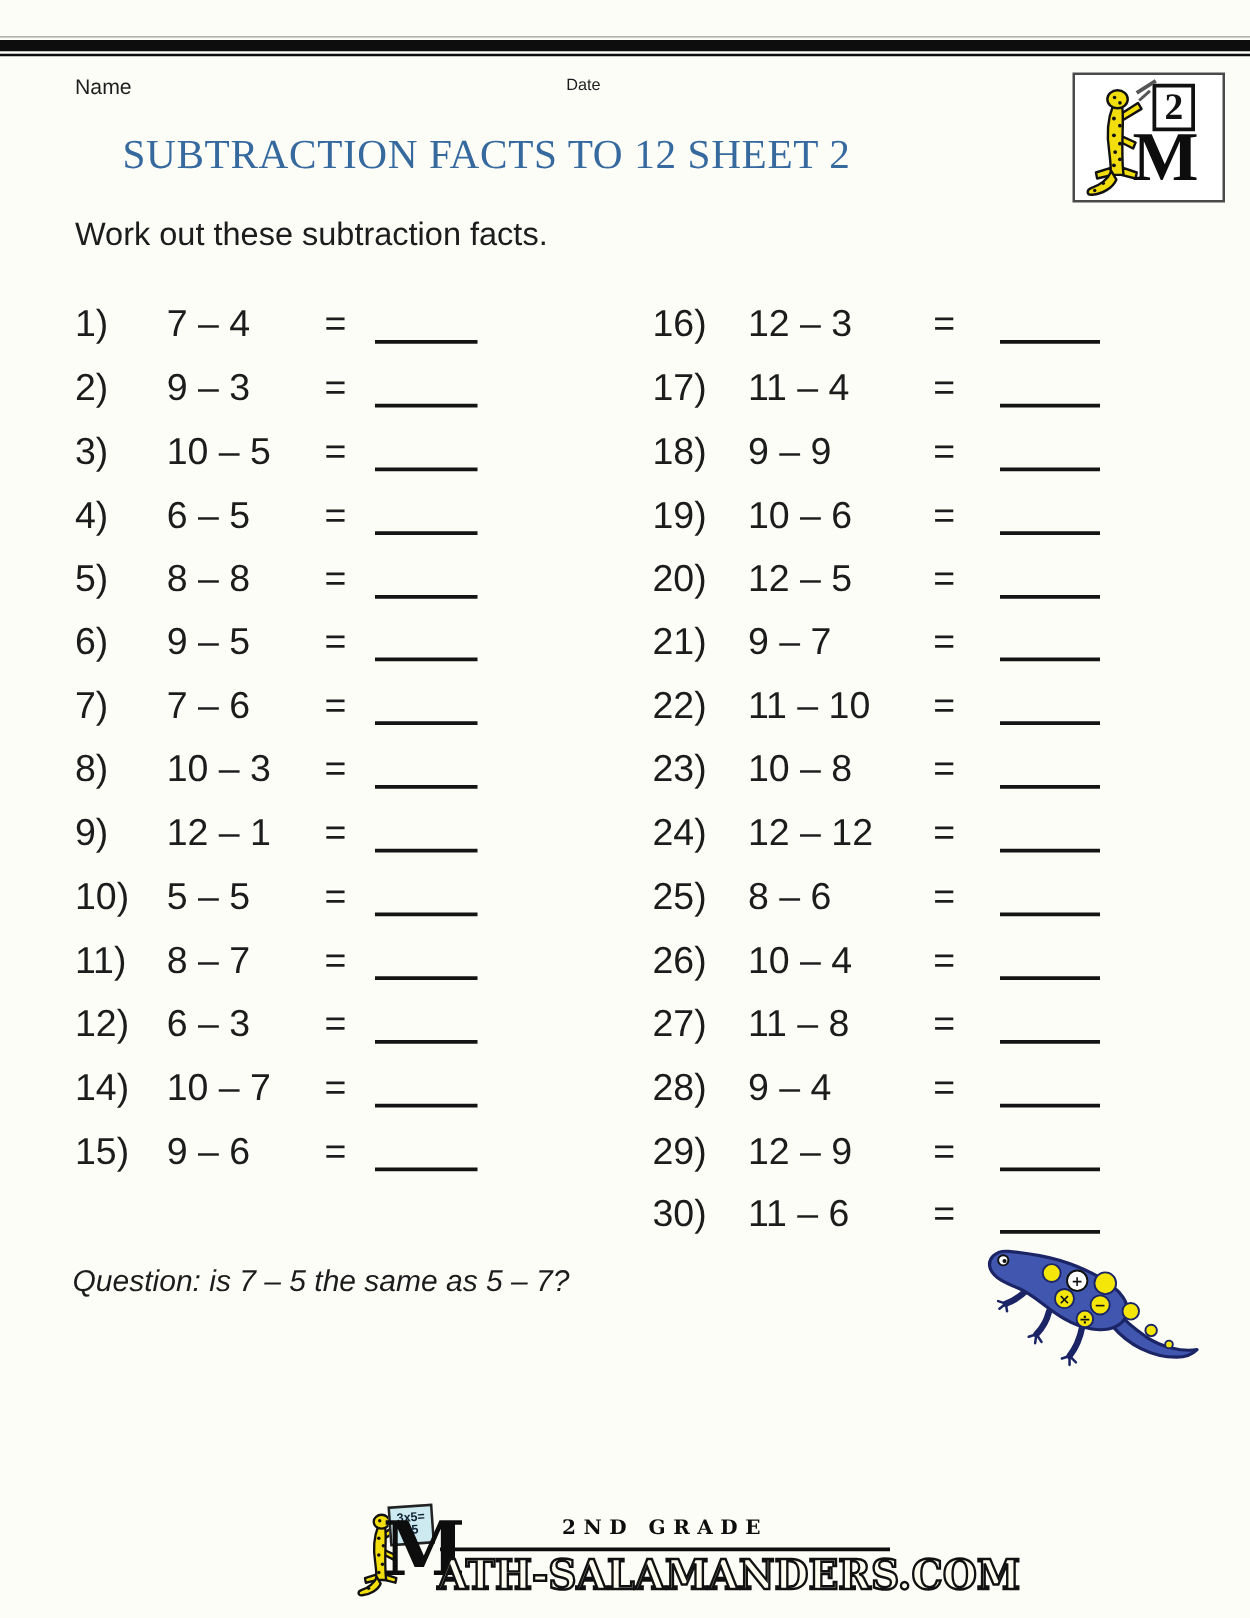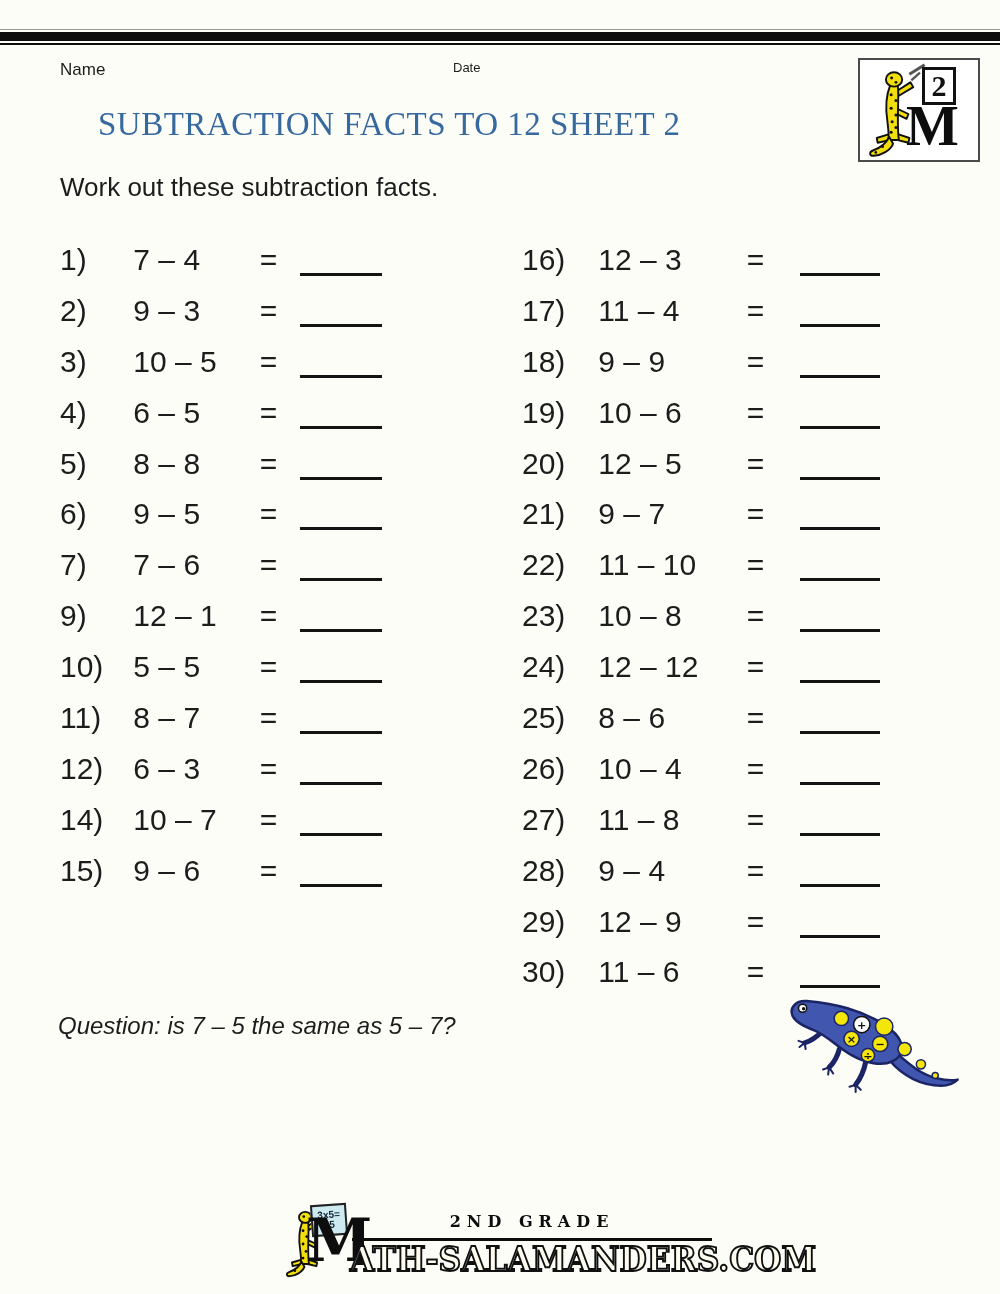--- a/index.html
+++ b/index.html
@@ -162,20 +162,26 @@
     <span class="pline"></span>
   </div>
 
   <div class="row">
     <span class="pnum">7)</span>
     <span class="pexpr">7 – 6</span>
     <span class="peq">=</span>
     <span class="pline"></span>
   </div>
 
+  <div class="row">
+    <span class="pnum">8)</span>
+    <span class="pexpr">10 – 3</span>
+    <span class="peq">=</span>
+    <span class="pline"></span>
+  </div>
 
   <div class="row">
     <span class="pnum">9)</span>
     <span class="pexpr">12 – 1</span>
     <span class="peq">=</span>
     <span class="pline"></span>
   </div>
 
   <div class="row">
     <span class="pnum">10)</span>

